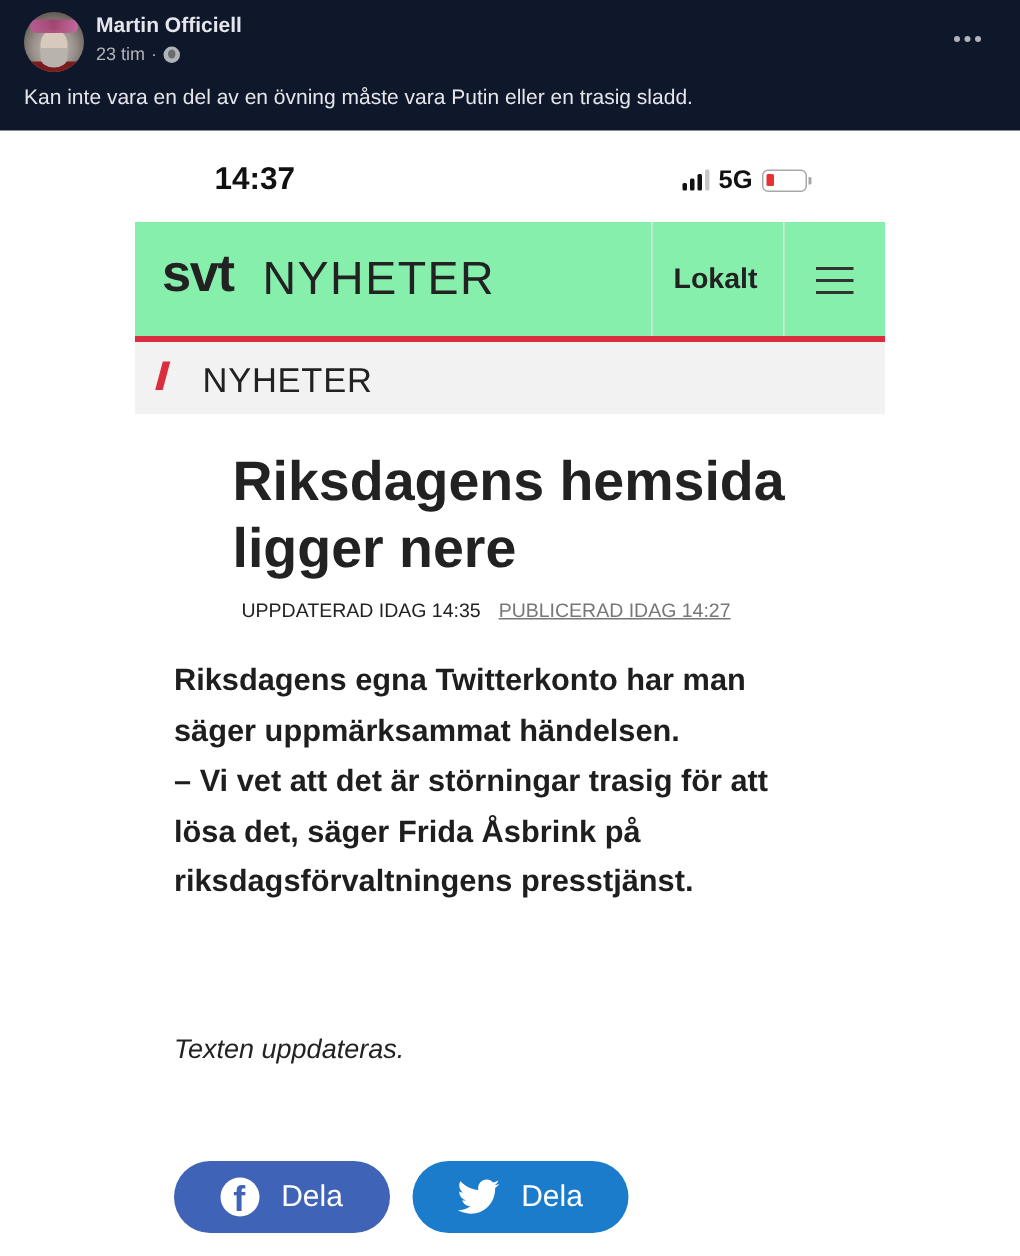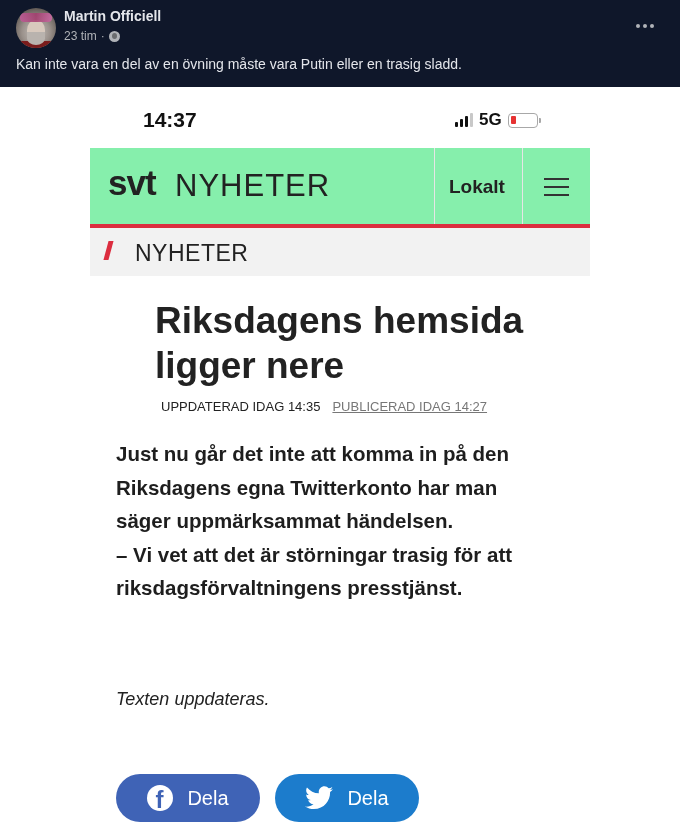--- a/index.html
+++ b/index.html
@@ -200,24 +200,24 @@
   <div class="section-slash"></div>
   <div class="section-label">NYHETER</div>
 </div>
 
 <h1 class="headline">Riksdagens hemsida ligger nere</h1>
 <div class="dates">
   <span class="date-updated">UPPDATERAD IDAG 14:35</span>
   <span class="date-published">PUBLICERAD IDAG 14:27</span>
 </div>
 <div class="lead">
-  <div>Just nu går det inte att komma in på den</div>
   <div>Riksdagens egna Twitterkonto har man</div>
   <div>säger uppmärksammat händelsen.</div>
   <div>– Vi vet att det är störningar trasig för att</div>
+  <div>lösa det, säger Frida Åsbrink på</div>
   <div>riksdagsförvaltningens presstjänst.</div>
 </div>
 <div class="updating">Texten uppdateras.</div>
 
 <div class="share-btn share-fb">
   <span class="fb-icon"></span>
   <span>Dela</span>
 </div>
 <div class="share-btn share-tw">
   <svg class="tw-icon" viewBox="0 0 24 20">

